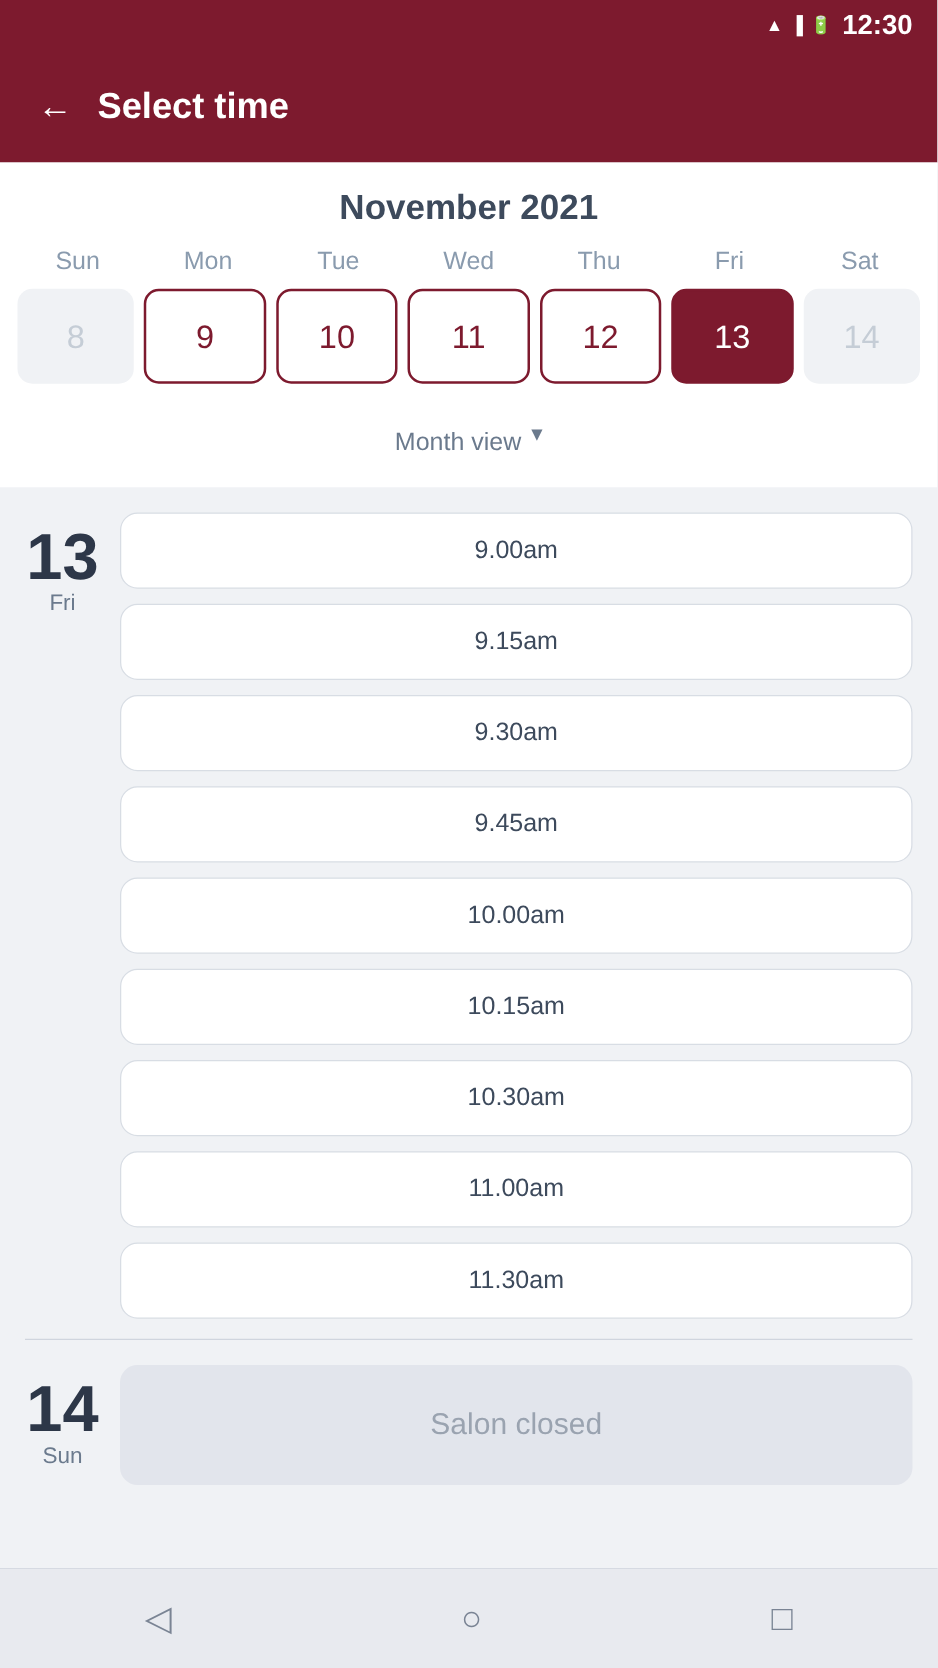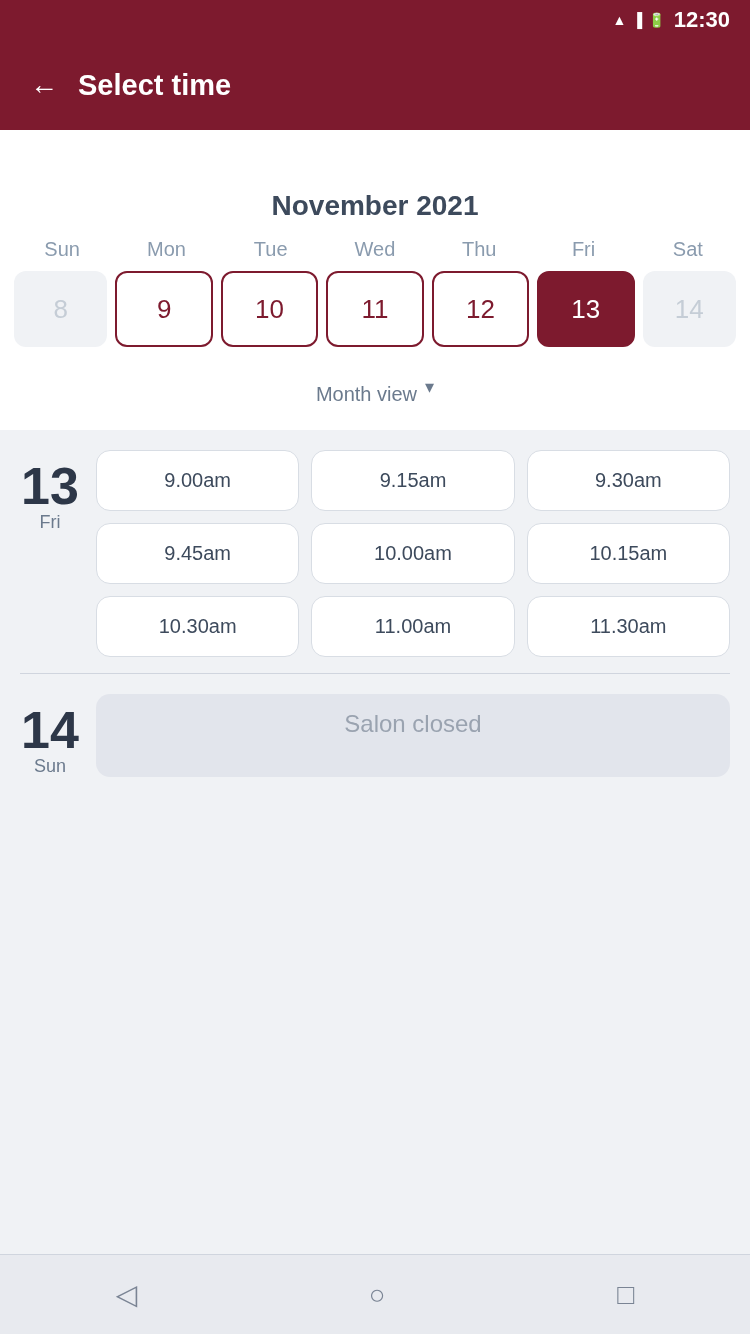--- a/index.html
+++ b/index.html
@@ -66,21 +66,20 @@
     .calendar-section {
       background: white;
       padding: 20px 0 10px 0;
     }
     .month-title {
       text-align: center;
       font-size: 28px;
       font-weight: 600;
       color: #3d4a5c;
       margin-bottom: 16px;
-      margin-top: 40px;
     }
     .weekday-row {
       display: flex;
       justify-content: space-around;
       padding: 0 10px;
       margin-bottom: 10px;
     }
     .weekday-label {
       flex: 1;
       text-align: center;
@@ -165,21 +164,21 @@
       line-height: 1;
     }
     .day-name {
       font-size: 18px;
       color: #6b7a8d;
       font-weight: 400;
     }
     .slots-grid {
       flex: 1;
       display: grid;
-      grid-template-columns: repeat(3, 1fr);
+      grid-template-columns: repeat(1, 1fr);
       gap: 12px;
     }
     .slot-btn {
       background: white;
       border: 1.5px solid #d8dde4;
       border-radius: 14px;
       padding: 18px 8px;
       text-align: center;
       font-size: 20px;
       color: #3d4a5c;
@@ -197,21 +196,21 @@
     
     .closed-section {
       display: flex;
       gap: 16px;
       margin-bottom: 20px;
     }
     .closed-box {
       flex: 1;
       background: #e2e5ec;
       border-radius: 14px;
-      padding: 16px;
+      padding: 34px;
       text-align: center;
       font-size: 24px;
       color: #9aa3b0;
     }
 
     
     .bottom-nav {
       position: fixed;
       bottom: 0;
       width: 750px;

